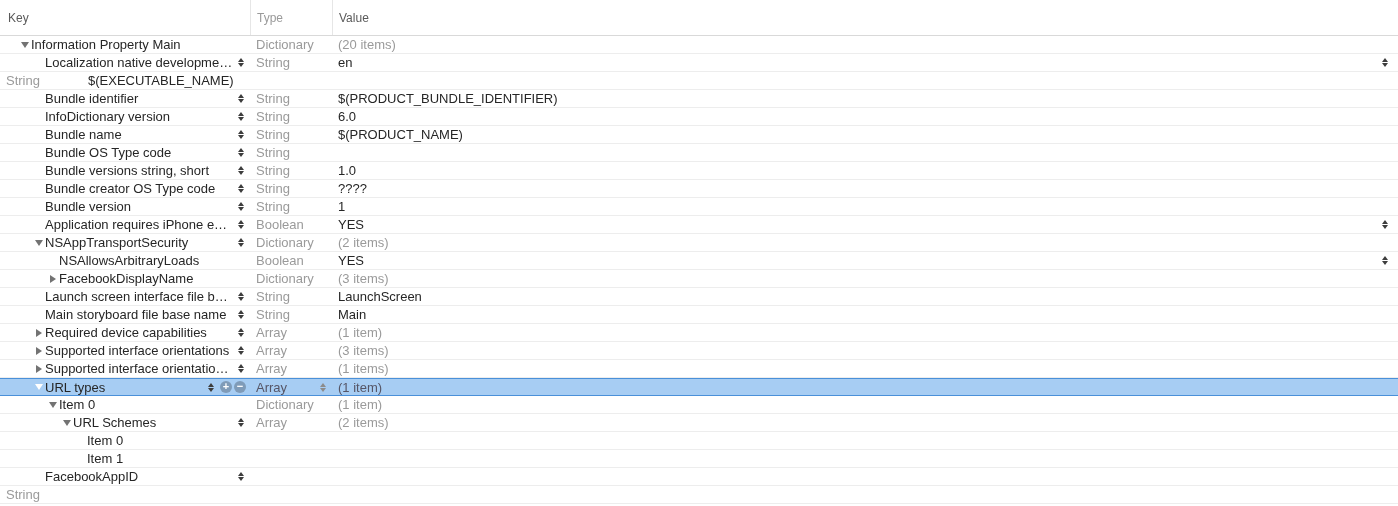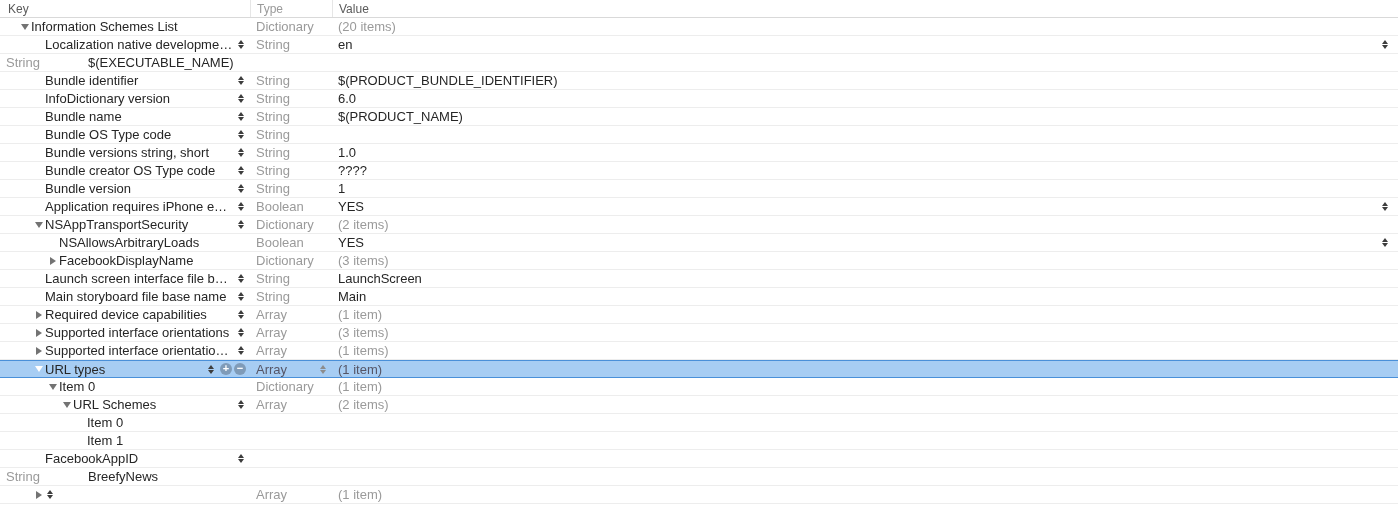--- a/index.html
+++ b/index.html
@@ -5,21 +5,21 @@
   * { box-sizing: border-box; margin: 0; padding: 0; }
   body {
     font-family: -apple-system, "Helvetica Neue", Arial, sans-serif;
     font-size: 13px;
     color: #262626;
     background: #fff;
     width: 1398px;
   }
   .header {
     display: flex;
-    height: 18px;
+    height: 36px;
     border-bottom: 1px solid #d9d9d9;
     background: #fff;
     color: #5a5a5a;
     justify-content: flex-end;
   }
   .header .col-key   { width: 250px; padding-left: 8px; }
   .header .col-type  { width: 82px;  padding-left: 6px; border-left: 1px solid #e6e6e6; }
   .header .col-value { flex: 1;      padding-left: 6px; border-left: 1px solid #e6e6e6; }
   .header div { line-height: 18px; font-size: 12px; }
 
@@ -138,21 +138,21 @@
   <div class="col-value">Value</div>
 </div>
 
 <div class="rows" id="rows">
     <div class="row">
       <div class="col-key">
         <span style="display:inline-block;width:20px;flex-shrink:0"></span>
         <span class="disclosure">
           <span class="tri down"></span>
         </span>
-        <span class="key-label">Information Schemes List</span>
+        <span class="key-label">Information Property Main</span>
       </div>
       <div class="col-type">
         <span class="value-label">Dictionary</span>
       </div>
       <div class="col-value">
         <span class="value-label greyed">(20 items)</span>
       </div>
     </div>
     <div class="row">
       <div class="col-key">
@@ -563,23 +563,20 @@
         <div class="blackcell"></div>
       </div>
       <div class="col-value">
         <div style="background:#000;height:100%;width:120px;margin-left:-6px"></div>
       </div>
     </div>
     <div class="row">
       <div class="col-type">
         <span class="value-label">String</span>
       </div>
-      <div class="col-value">
-        <span class="value-label ">BreefyNews</span>
-      </div>
     </div>
     <div class="row">
       <div class="col-key">
         <span style="display:inline-block;width:34px;flex-shrink:0"></span>
         <span class="disclosure">
           <span class="tri right"></span>
         </span>
         <span class="stepper key-stepper">
           <span class="up"></span>
           <span class="down"></span>

